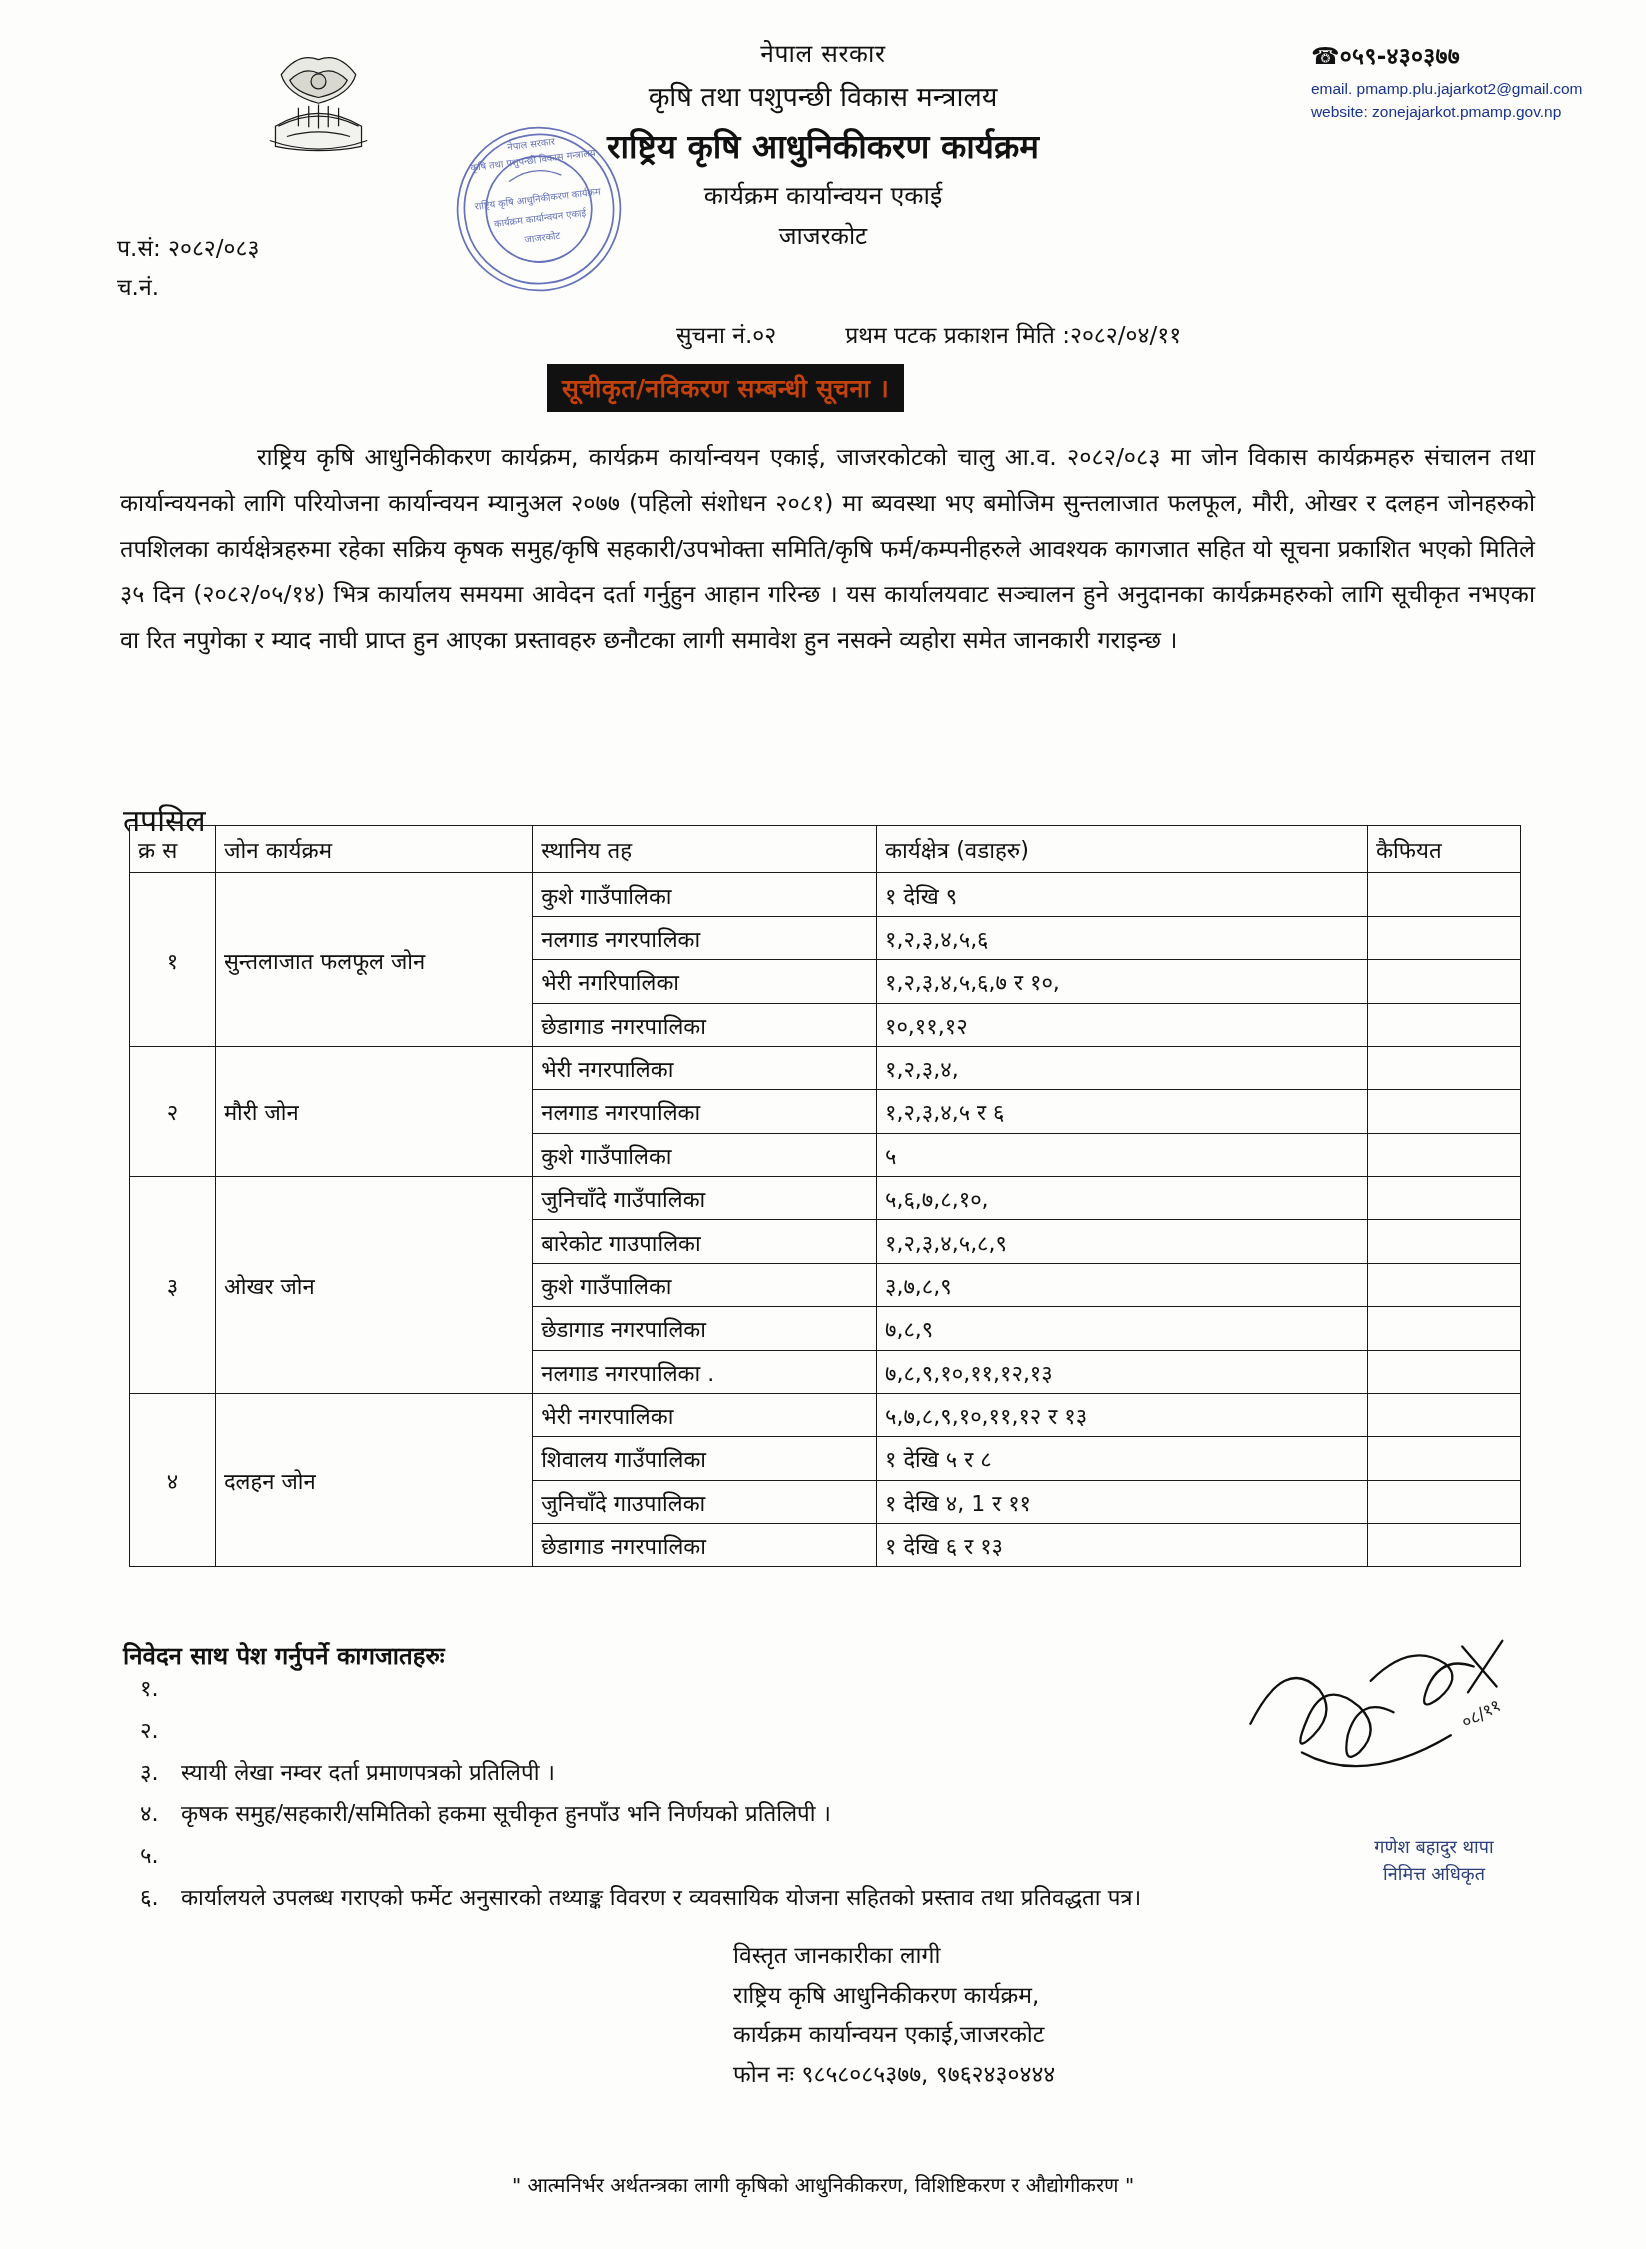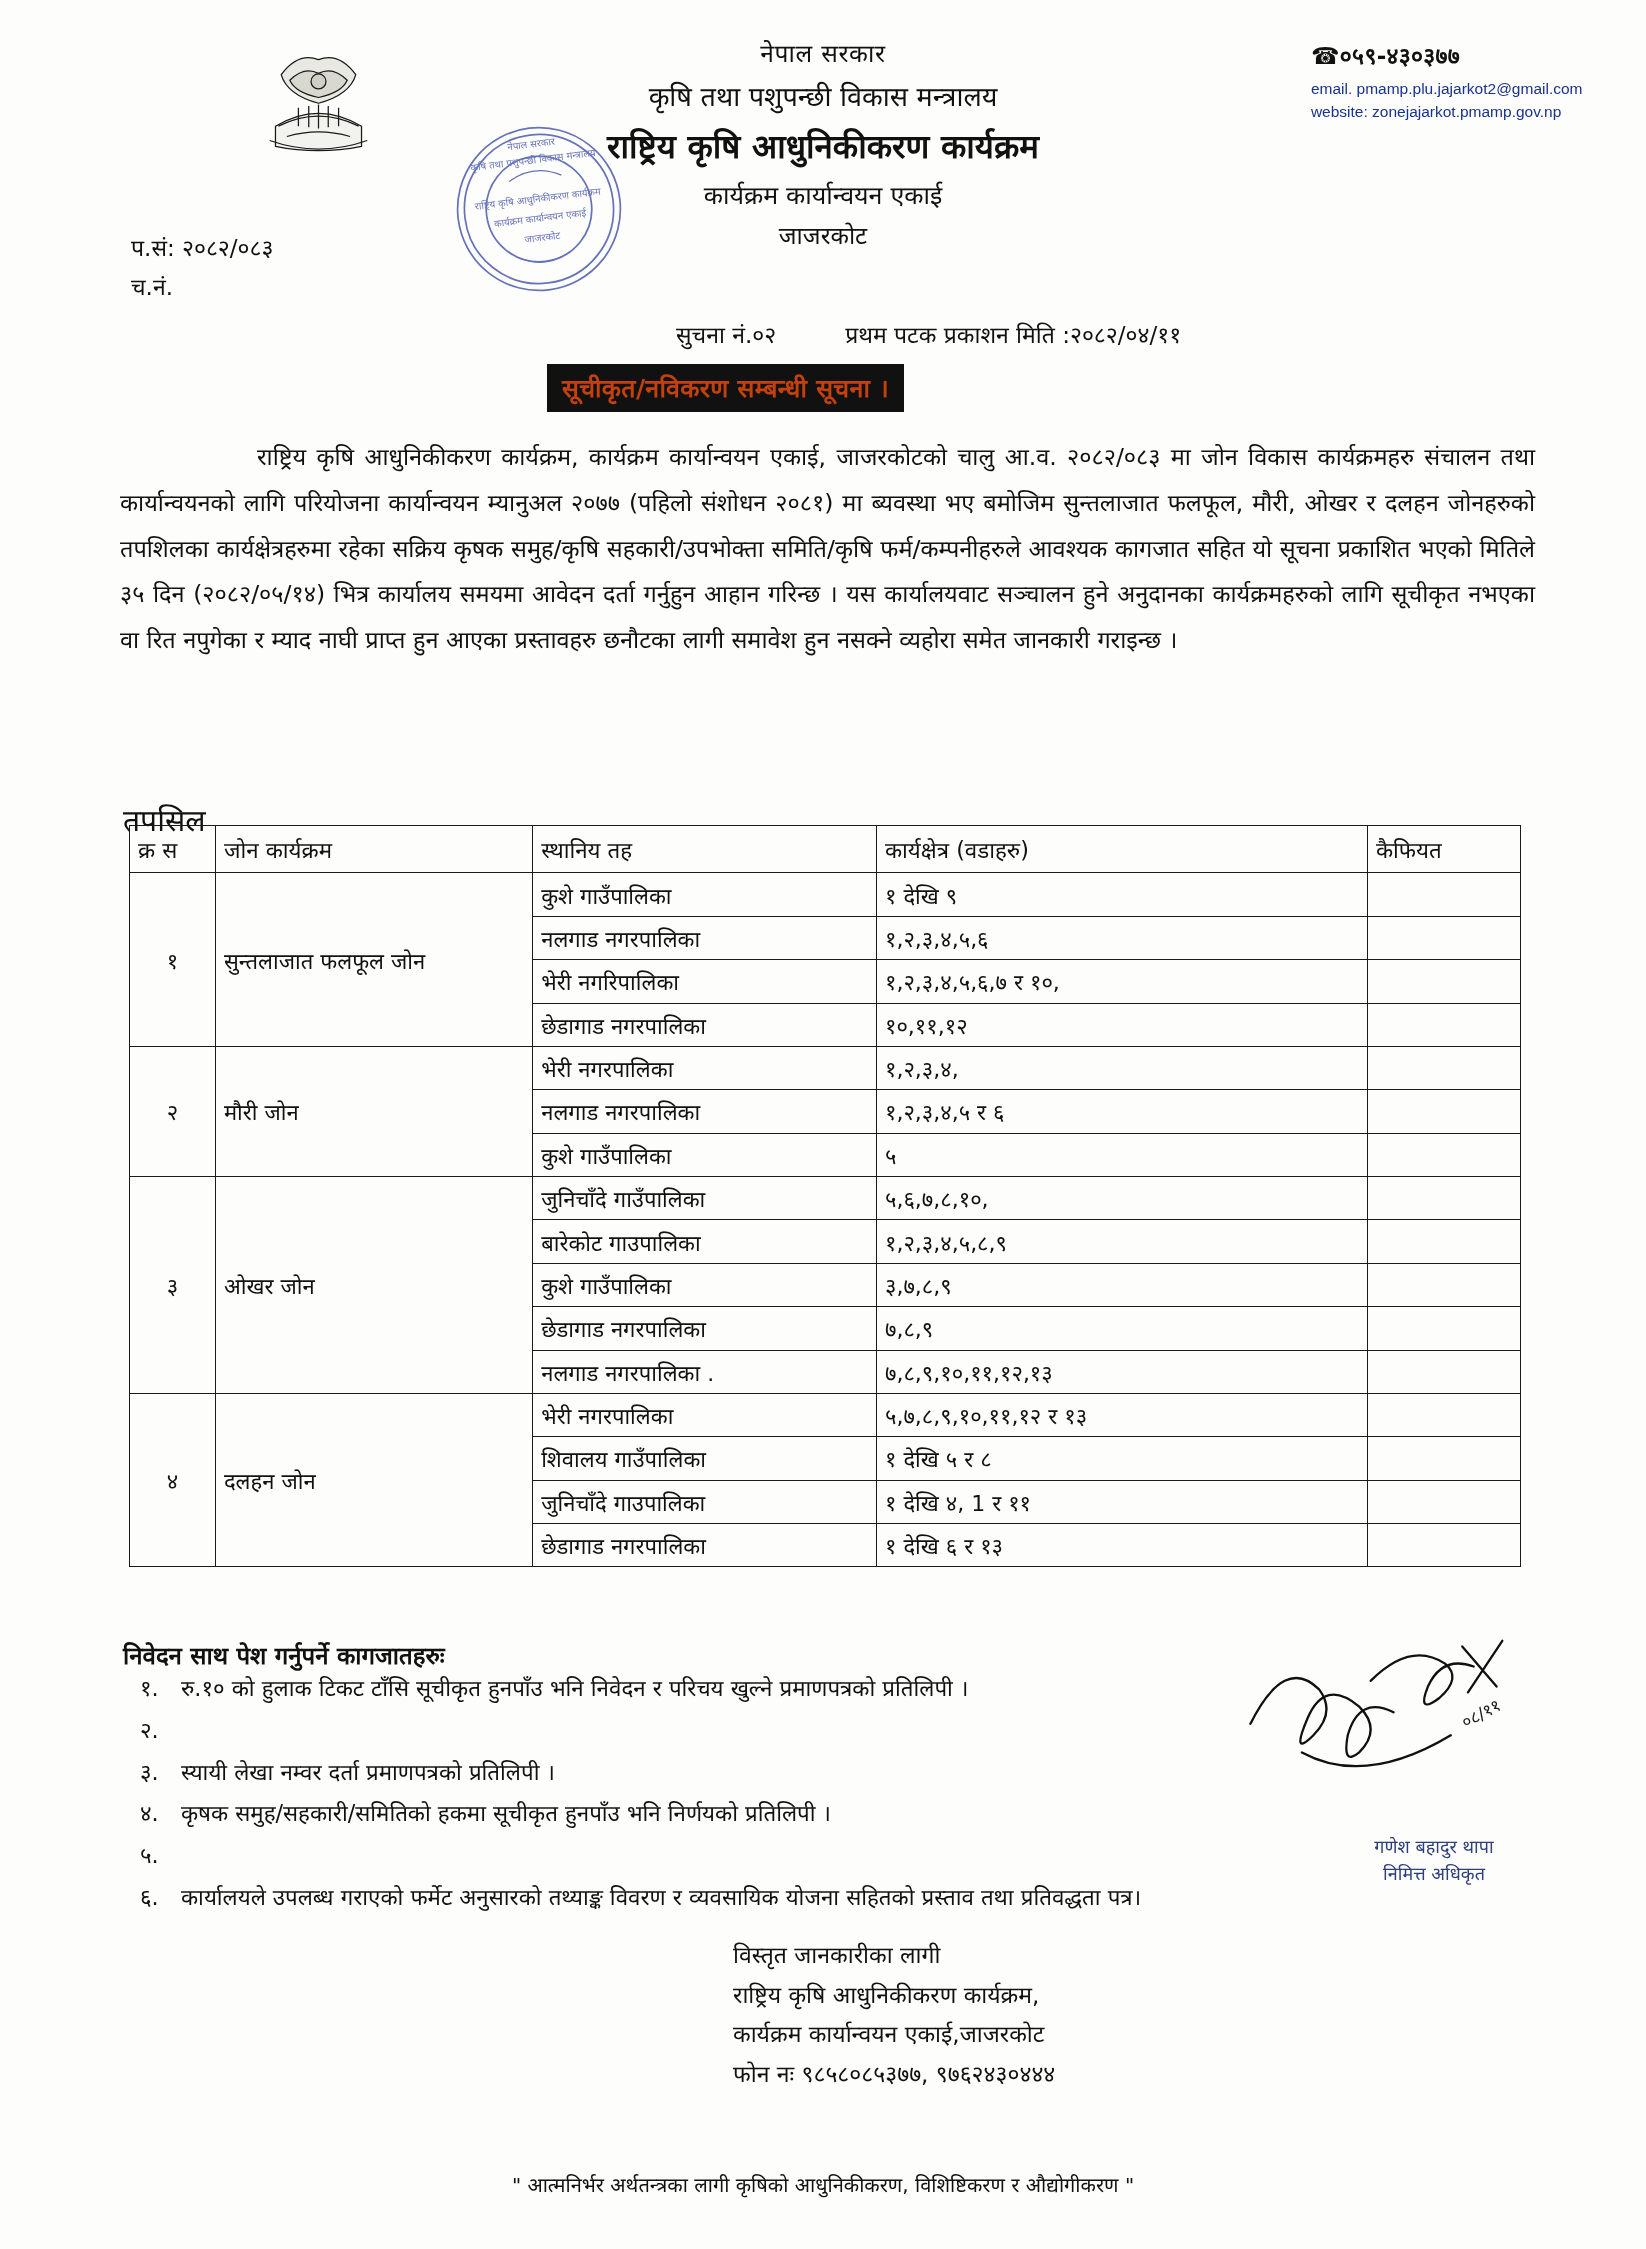--- a/index.html
+++ b/index.html
@@ -94,21 +94,21 @@
     height: 172px;
     opacity: 0.72;
     transform: rotate(-7deg);
     pointer-events: none;
   }
   .stamp svg { width: 100%; height: 100%; }
 
   
   .ref-block {
     position: absolute;
-    left: 131px;
+    left: 117px;
     top: 229px;
     font-size: 23px;
     line-height: 1.7;
   }
 
   .notice-row {
     position: absolute;
     left: 676px;
     top: 318px;
     font-size: 23px;
@@ -414,21 +414,20 @@
         <td class="col-wards">१ देखि ६ र १३</td>
         <td class="col-remark"></td>
       </tr>
     </tbody>
   </table>
 
   <div class="docs-heading">निवेदन साथ पेश गर्नुपर्ने कागजातहरुः</div>
   <div class="docs-list">
     <div class="doc-item">
       <span class="doc-num">१.</span>
-      <span>रु.१० को हुलाक टिकट टाँसि सूचीकृत हुनपाँउ भनि निवेदन र परिचय खुल्ने प्रमाणपत्रको प्रतिलिपी ।</span>
     </div>
     <div class="doc-item">
       <span class="doc-num">२.</span>
     </div>
     <div class="doc-item">
       <span class="doc-num">३.</span>
       <span>स्यायी लेखा नम्वर दर्ता प्रमाणपत्रको प्रतिलिपी ।</span>
     </div>
     <div class="doc-item">
       <span class="doc-num">४.</span>

